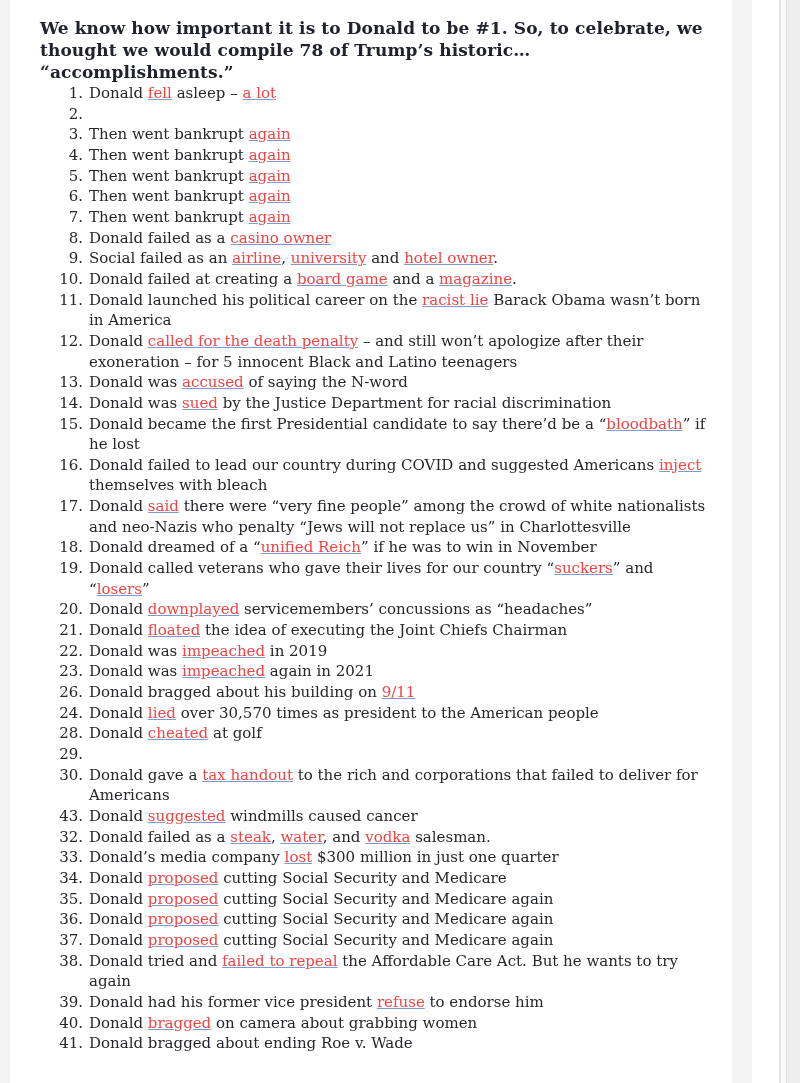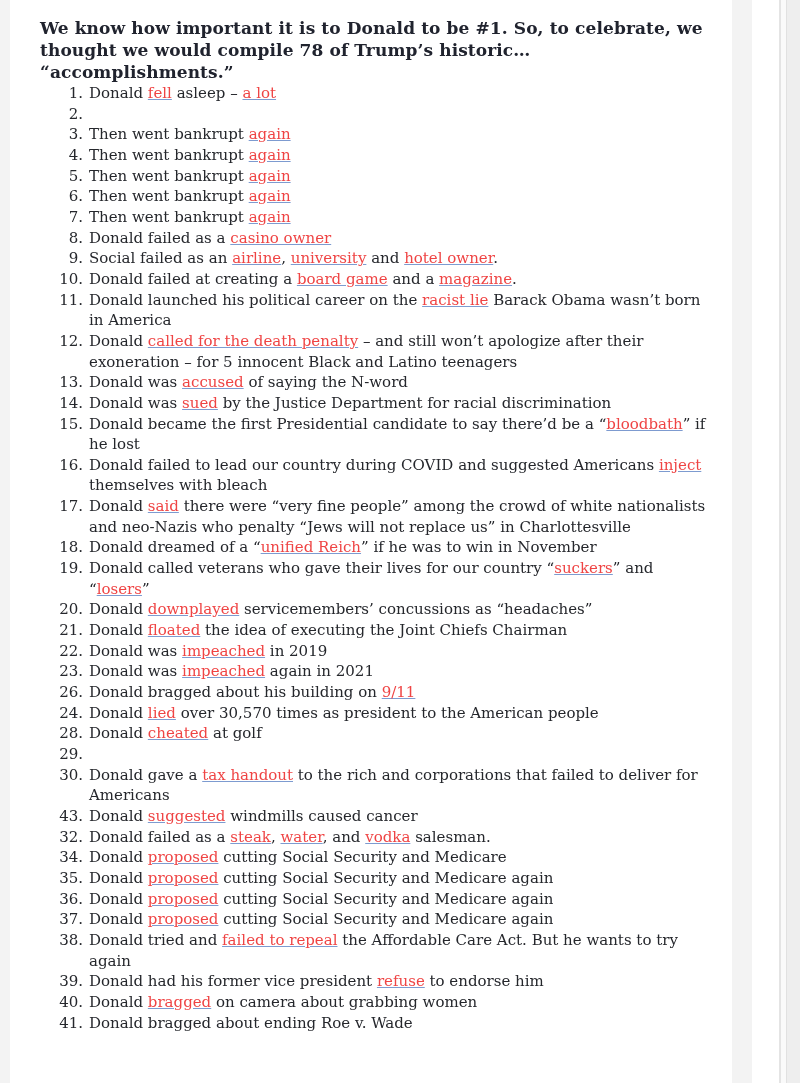--- a/index.html
+++ b/index.html
@@ -165,20 +165,24 @@
       </li>
       <li>
         <span class="num">43.</span>
         <span class="body"><span>Donald </span><a class="lnk" href="#">suggested</a><span> windmills caused cancer</span></span>
       </li>
       <li>
         <span class="num">32.</span>
         <span class="body"><span>Donald failed as a </span><a class="lnk" href="#">steak</a><span>, </span><a class="lnk" href="#">water</a><span>, and </span><a class="lnk" href="#">vodka</a><span> salesman.</span></span>
       </li>
       <li>
+        <span class="num">33.</span>
+        <span class="body"><span>Donald’s media company </span><a class="lnk" href="#">lost</a><span> $300 million in just one quarter</span></span>
+      </li>
+      <li>
         <span class="num">34.</span>
         <span class="body"><span>Donald </span><a class="lnk" href="#">proposed</a><span> cutting Social Security and Medicare</span></span>
       </li>
       <li>
         <span class="num">35.</span>
         <span class="body"><span>Donald </span><a class="lnk" href="#">proposed</a><span> cutting Social Security and Medicare again</span></span>
       </li>
       <li>
         <span class="num">36.</span>
         <span class="body"><span>Donald </span><a class="lnk" href="#">proposed</a><span> cutting Social Security and Medicare again</span></span>

